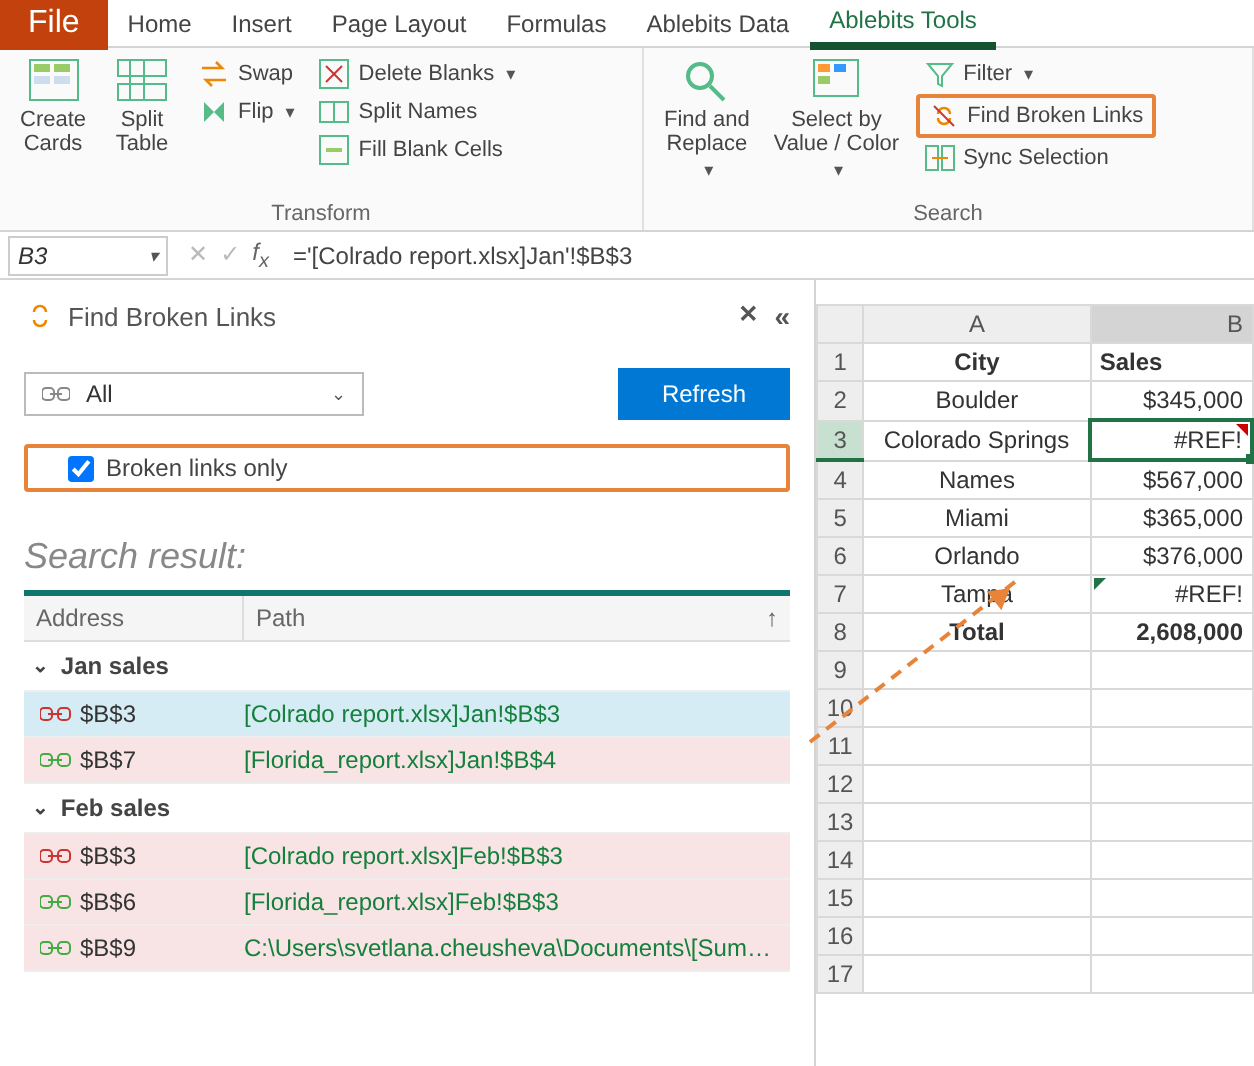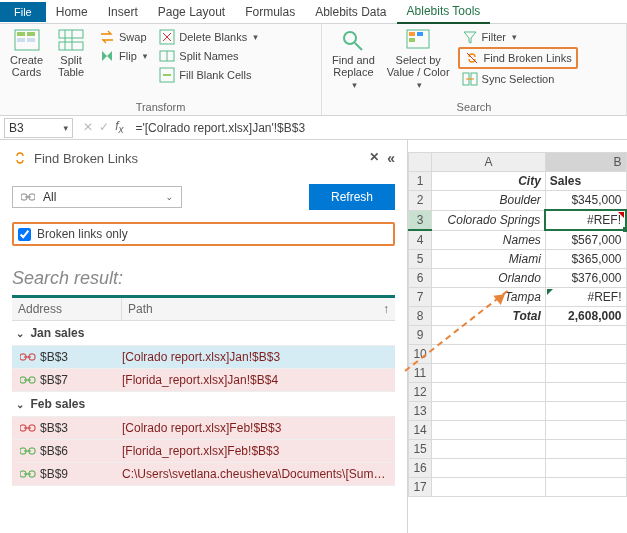--- a/index.html
+++ b/index.html
@@ -1,74 +1,74 @@
 <!DOCTYPE html>
 <html><head>
 <meta charset="utf-8">
 <style>
 * { box-sizing: border-box; margin: 0; padding: 0; font-family: "Segoe UI", Arial, sans-serif; }
 body { width: 627px; height: 533px; background: #fff; font-size: 12px; color: #333; overflow: hidden; position: relative; }
 
 
 .tabbar { display: flex; align-items: center; height: 24px; background: #fff; border-bottom: 1px solid #d4d4d4; padding-left: 0; }
-.tabbar .file { background: #0369a1; color: #fff; padding: 4px 14px; font-size: 11px; }
+.tabbar .file { background: #c2410c; color: #fff; padding: 4px 14px; font-size: 16px; }
 .tabbar .tab { padding: 4px 10px; font-size: 12px; color: #444; cursor: pointer; }
-.tabbar .tab.active { border-bottom: 2px solid #14532d; color: #217346; font-weight: 500; }
+.tabbar .tab.active { border-bottom: 4px solid #14532d; color: #217346; font-weight: 500; }
 
 
 .ribbon { display: flex; height: 92px; border-bottom: 1px solid #d4d4d4; background: #fafafa; }
 .rgroup { display: flex; flex-direction: column; border-right: 1px solid #e0e0e0; padding: 2px 6px 0; }
 .rgroup .items { display: flex; flex: 1; align-items: flex-start; gap: 4px; }
 .rgroup .label { text-align: center; font-size: 11px; color: #666; padding: 2px 0; }
 .vbtn { display: flex; flex-direction: column; align-items: center; justify-content: flex-start; padding: 2px 4px; gap: 2px; cursor: pointer; min-width: 40px; }
 .vbtn .ic { width: 28px; height: 24px; display: flex; align-items: center; justify-content: center; }
 .vbtn .lbl { font-size: 11px; text-align: center; line-height: 1.1; color: #444; white-space: pre; }
 .stack { display: flex; flex-direction: column; gap: 1px; padding-top: 2px; }
 .hbtn { display: flex; align-items: center; gap: 4px; padding: 1px 4px; font-size: 11px; color: #444; cursor: pointer; white-space: nowrap; }
 .hbtn .ic { width: 16px; height: 16px; display: inline-flex; align-items: center; justify-content: center; }
 .highlight-box { border: 2px solid #e8833a; border-radius: 2px; }
 
 
 .fxbar { display: flex; align-items: center; height: 24px; border-bottom: 1px solid #d4d4d4; background: #fff; }
-.namebox { width: 69px; border: 1px solid #ccc; margin: 2px 4px; padding: 2px 4px; font-size: 12px; display: flex; justify-content: space-between; align-items: center; }
+.namebox { width: 80px; border: 1px solid #ccc; margin: 2px 4px; padding: 2px 4px; font-size: 12px; display: flex; justify-content: space-between; align-items: center; font-style: italic; }
 .fxctl { display: flex; align-items: center; gap: 6px; padding: 0 6px; color: #999; }
 .fxinput { flex: 1; padding: 2px 6px; font-size: 12px; color: #444; }
 
 
 .main { display: flex; height: 393px; }
 .sidepane { width: 408px; border-right: 1px solid #d4d4d4; padding: 10px 12px; position: relative; display: flex; flex-direction: column; }
 .sp-title { display: flex; align-items: center; gap: 6px; font-size: 13px; color: #555; }
 .sp-close { position: absolute; right: 12px; top: 10px; display: flex; gap: 8px; color: #555; }
 .sp-row { display: flex; align-items: center; gap: 10px; margin-top: 18px; }
 .sp-select { border: 1px solid #bbb; padding: 3px 8px; width: 170px; display: flex; align-items: center; gap: 8px; font-size: 12px; }
 .sp-refresh { background: #0078d4; color: #fff; border: none; padding: 6px 22px; font-size: 12px; cursor: pointer; }
-.sp-check { margin-top: 12px; display: inline-flex; align-items: center; gap: 6px; padding: 3px 4px; font-size: 12px; color: #444; }
+.sp-check { margin-top: 12px; display: inline-flex; align-items: center; gap: 6px; padding: 3px 20px; font-size: 12px; color: #444; }
 .sp-result-lbl { margin-top: 22px; font-size: 18px; color: #888; font-style: italic; }
 .sp-table { margin-top: 6px; border-top: 3px solid #0f766e; }
 .sp-th { display: flex; border-bottom: 1px solid #ddd; background: #f5f5f5; font-size: 12px; color: #666; }
 .sp-th .c1 { width: 110px; padding: 4px 6px; border-right: 1px solid #ddd; }
 .sp-th .c2 { flex: 1; padding: 4px 6px; display: flex; justify-content: space-between; }
 .sp-grp { display: flex; align-items: center; gap: 6px; padding: 5px 4px; font-size: 12px; font-weight: 600; color: #444; border-bottom: 1px solid #eee; }
 .sp-row-item { display: flex; align-items: center; font-size: 12px; padding: 4px 0; border-bottom: 1px solid #eee; }
 .sp-row-item .ic { width: 28px; padding-left: 8px; }
 .sp-row-item .addr { width: 82px; padding-left: 0; }
-.sp-row-item .path { flex: 1; color: #7f1d1d; overflow: hidden; text-overflow: ellipsis; white-space: nowrap; }
+.sp-row-item .path { flex: 1; color: #15803d; overflow: hidden; text-overflow: ellipsis; white-space: nowrap; }
 .sp-row-item.sel { background: #d6ecf5; }
 .sp-row-item.red { background: #f8e4e4; }
 
 
 .gridwrap { flex: 1; display: flex; flex-direction: column; }
 .grid { border-collapse: collapse; font-size: 12px; margin-top: 12px; }
 .grid th, .grid td { border: 1px solid #d9d9d9; padding: 2px 4px; height: 18px; }
 .grid th { background: #eee; font-weight: normal; color: #555; }
 .grid .rowh { width: 22px; text-align: center; }
 .grid .colh { text-align: center; }
 .grid .colA { width: 110px; }
 .grid .colB { width: 78px; text-align: right; }
-.grid td.txt { text-align: right; font-style: italic; }
+.grid td.txt { text-align: center; }
 .grid td.num { text-align: right; }
 .grid th.selcol { background: #d4d4d4; }
 .grid th.selhdr { background: #c8e0d0; border-bottom: 2px solid #217346; }
 .grid td.selcell { border: 2px solid #217346; position: relative; }
 .grid td.selcell::after { content: ""; position: absolute; right: -3px; bottom: -3px; width: 5px; height: 5px; background: #217346; }
 .bold { font-weight: 600; }
 .redtri::before { content: ""; position: absolute; right: 1px; top: 1px; border: 3px solid transparent; border-top-color: #c00; border-right-color: #c00; }
 .greentri::before { content: ""; position: absolute; left: 1px; top: 1px; border: 3px solid transparent; border-top-color: #217346; border-left-color: #217346; }
 .grid td { position: relative; }
 

